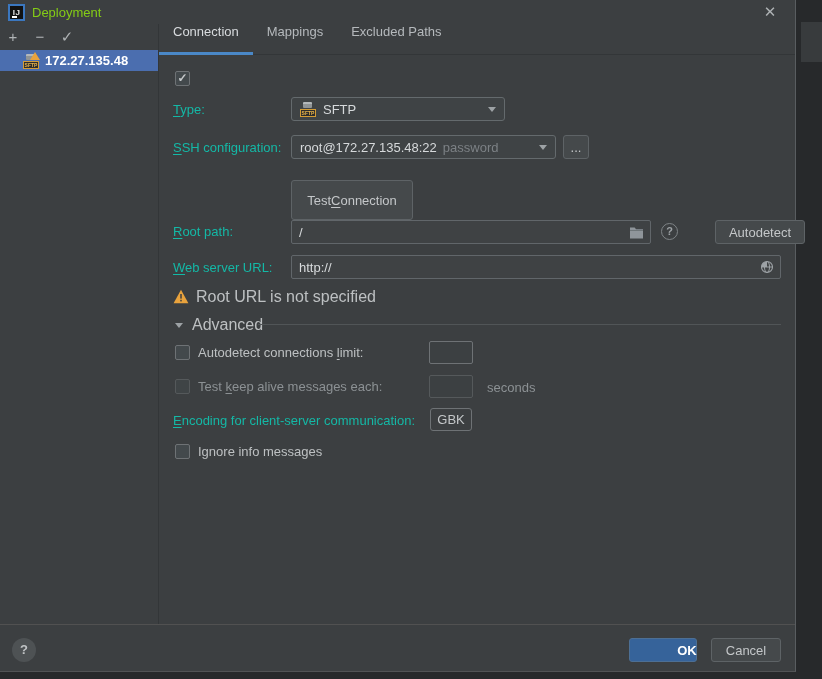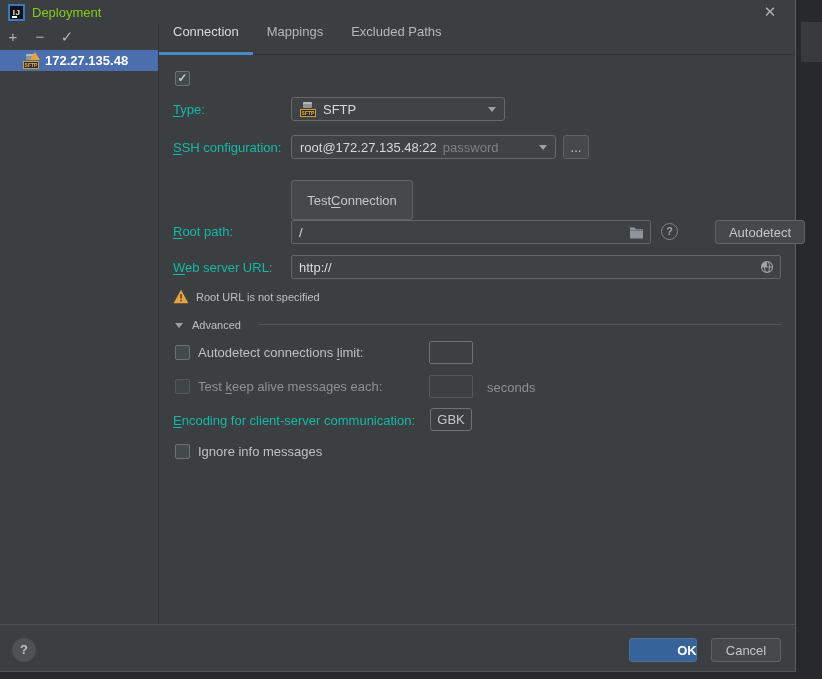--- a/index.html
+++ b/index.html
@@ -77,21 +77,21 @@
                 font-family:"Liberation Sans", sans-serif; }
   .mini-input.disabled { border-color:#55595b; }
 
   .help-circle { position:absolute; width:17px; height:17px; border:1px solid #7f8487; border-radius:50%;
                  color:#9da2a5; font-size:11px; font-weight:bold; text-align:center; line-height:15px; }
 
   .adv-rule { position:absolute; height:1px; background:#515557; }
   .adv-tri { width:0; height:0; border-left:4.5px solid transparent; border-right:4.5px solid transparent;
              border-top:5.5px solid #9da2a5; margin-top:1px; }
   .warn-row { position:absolute; display:flex; align-items:center; gap:7px; height:17px;
-              font-size:11px; color:#bdc0c2; }
+              font-size:16px; color:#bdc0c2; }
 
   
   .footer { position:absolute; left:0; top:624px; width:100%; height:47px; background:#3c3f41;
             border-top:1px solid #515151; }
   .footer-help { position:absolute; left:12px; top:13px; width:24px; height:24px; background:#4e5254;
                  border-radius:50%; color:#c0c3c5; font-size:13px; font-weight:bold; text-align:center;
                  line-height:24px; }
 </style>
 </head>
 <body>

